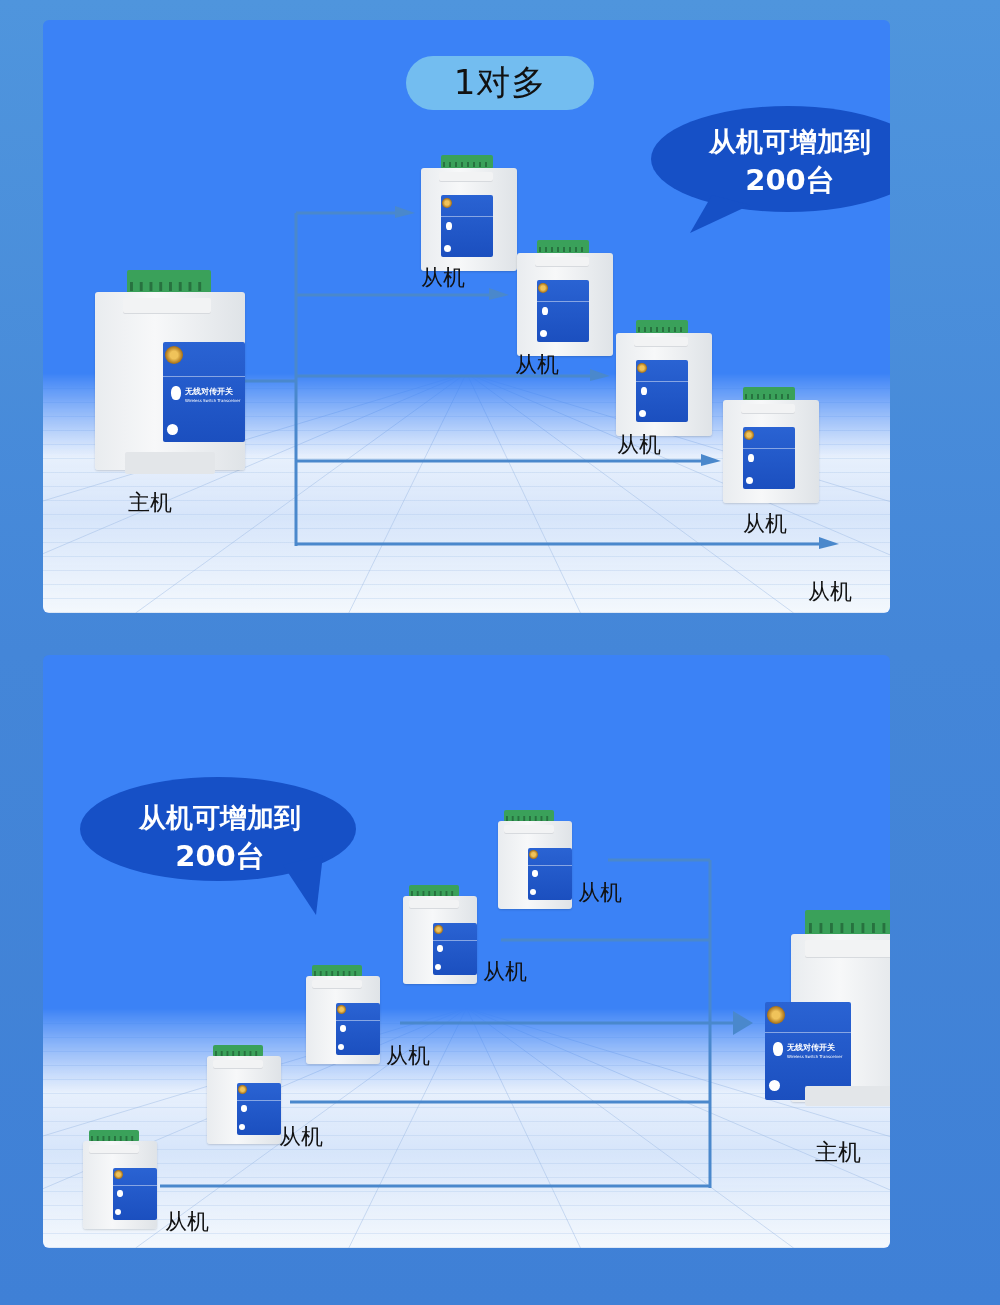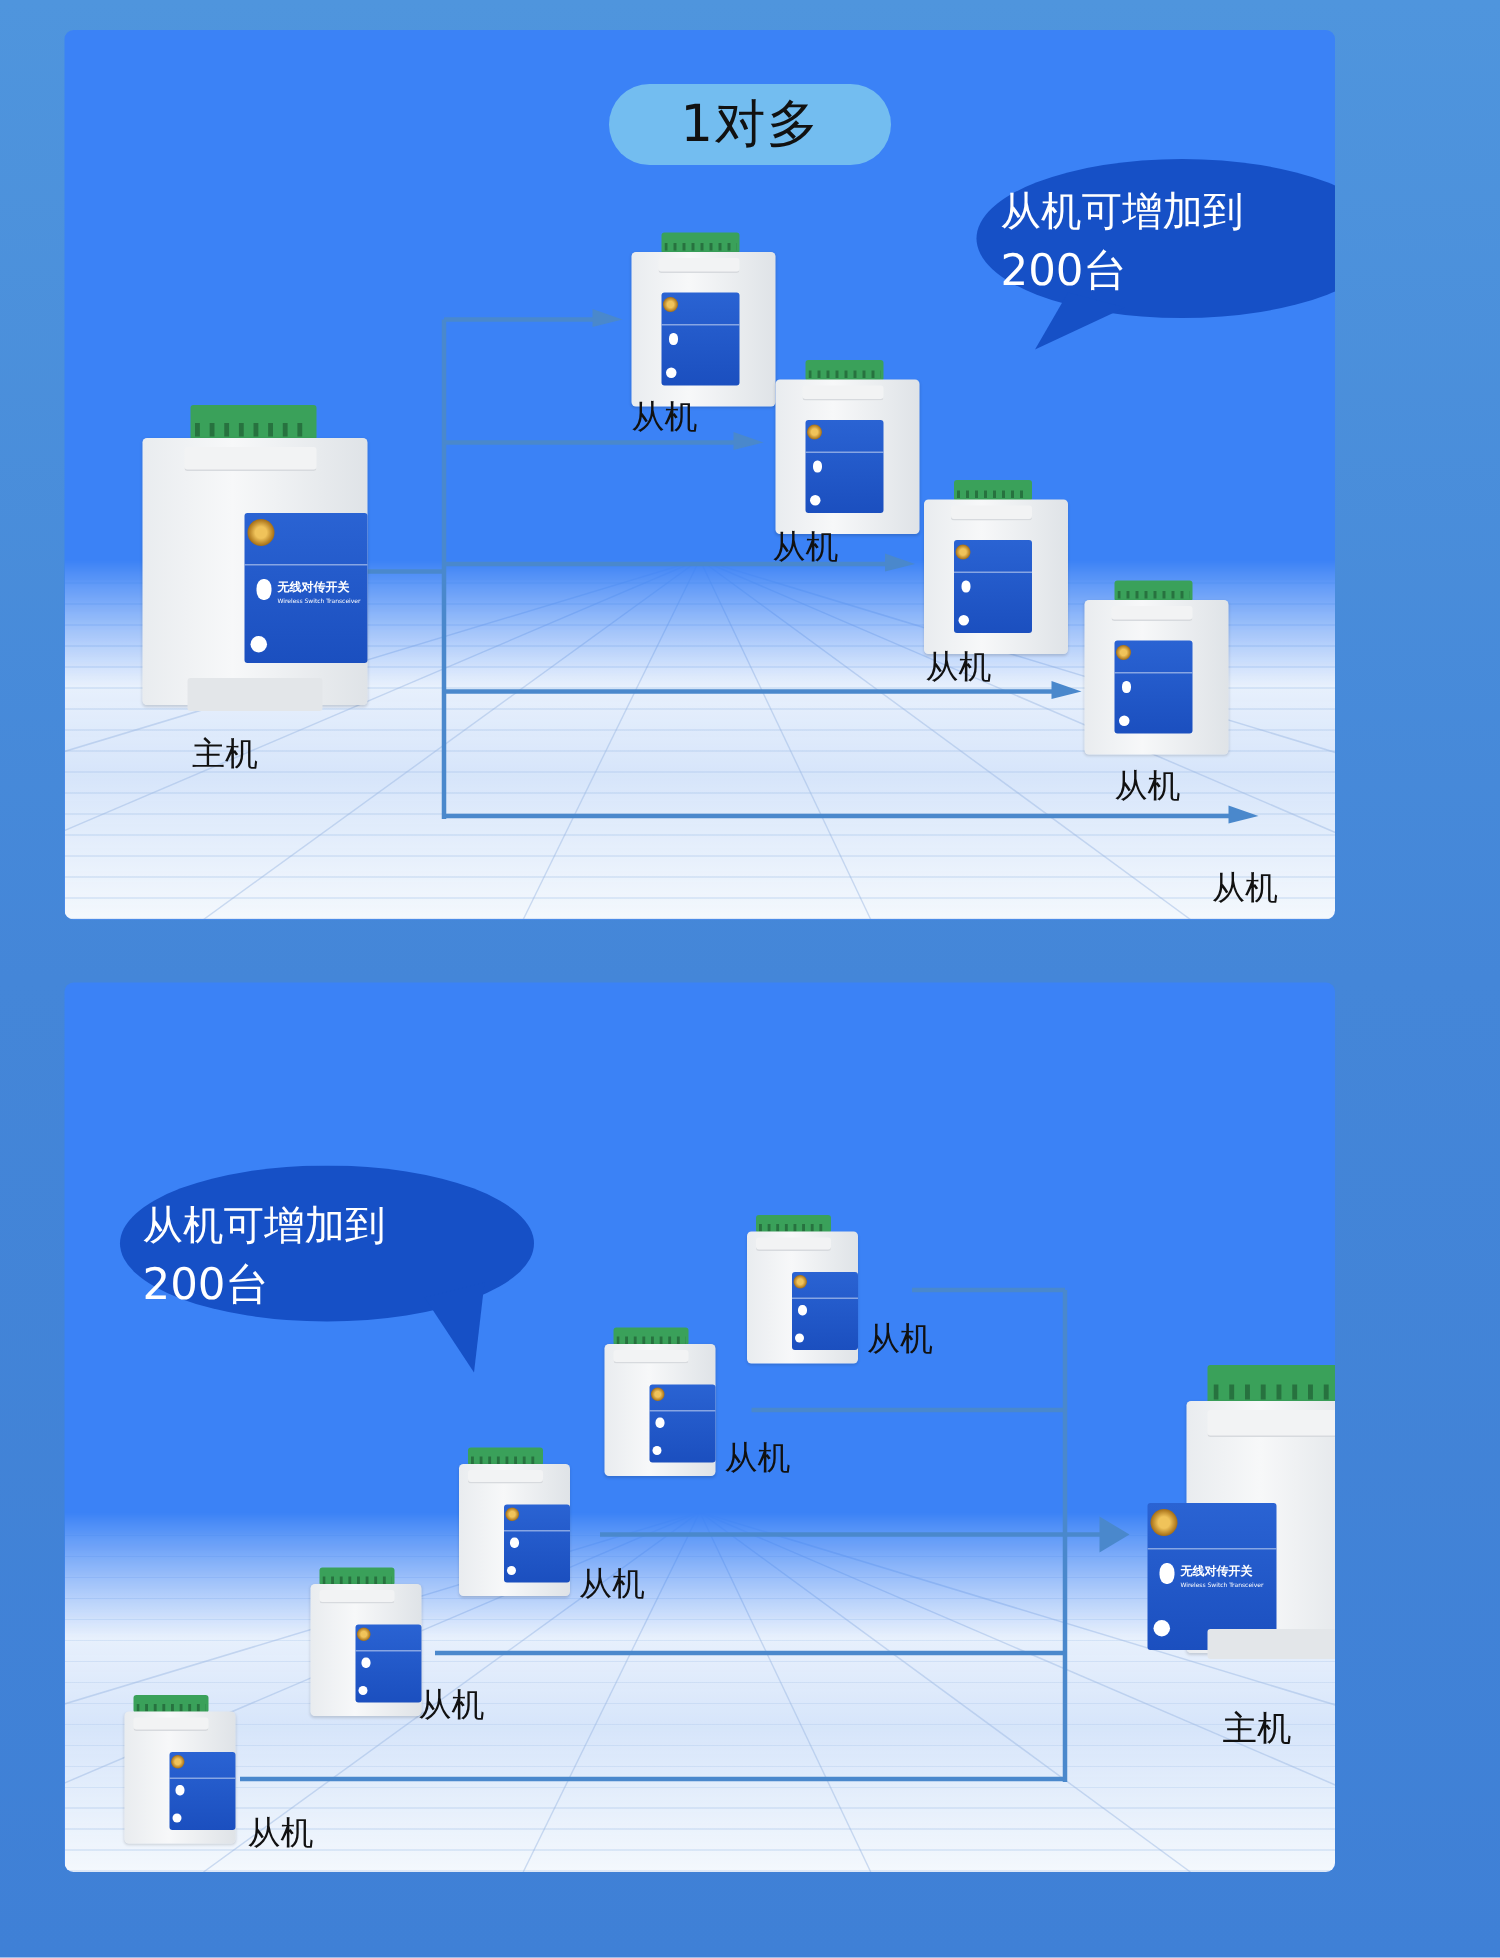--- a/index.html
+++ b/index.html
@@ -10,21 +10,21 @@
   .grid{position:absolute;left:0;right:0;bottom:0;height:240px;
     background:
       repeating-linear-gradient(0deg, rgba(160,190,230,0.28) 0 1px, transparent 1px 14px),
       linear-gradient(180deg, rgba(255,255,255,1) 0%, rgba(232,240,250,0.9) 60%, rgba(244,248,253,1) 100%);
     -webkit-mask-image:linear-gradient(180deg,transparent 0%,#000 35%,#000 100%);
     mask-image:linear-gradient(180deg,transparent 0%,#000 35%,#000 100%);}
   .grid svg{position:absolute;left:0;top:0;width:100%;height:100%;}
   .pill{position:absolute;left:363px;top:36px;width:188px;height:54px;border-radius:27px;background:#73bdf0;
     display:flex;align-items:center;justify-content:center;font-size:34px;color:#111;letter-spacing:1px;}
   .bubble{position:absolute;}
-  .bubble .txt{position:absolute;left:17px;right:0;text-align:left;color:#fff;font-weight:normal;line-height:38px;font-size:27px;}
+  .bubble .txt{position:absolute;left:4px;right:0;text-align:center;color:#fff;font-weight:bold;line-height:38px;font-size:27px;}
   .label{position:absolute;font-size:22px;color:#111;white-space:nowrap;}
   .lines{position:absolute;left:0;top:0;}
   
   .dev{position:absolute;}
   .dev .term{position:absolute;background:#3aa15a;border-radius:2px;}
   .dev .term::after{content:"";position:absolute;left:4%;right:4%;bottom:12%;height:40%;
     background:repeating-linear-gradient(90deg,#1f5e33 0 30%,transparent 30% 100%);background-size:12.5% 100%;opacity:.7;}
   .dev .body{position:absolute;background:linear-gradient(90deg,#e9ecef,#f7f8f9 40%,#dfe3e7);border-radius:3px;box-shadow:0 1px 2px rgba(0,0,0,.15);}
   .dev .top{position:absolute;background:#f2f3f4;border-radius:2px;box-shadow:inset 0 -1px 0 #d7dade;}
   .dev .panel{position:absolute;background:linear-gradient(180deg,#2a63d3,#1b4fbf);border-radius:2px;overflow:hidden;}

